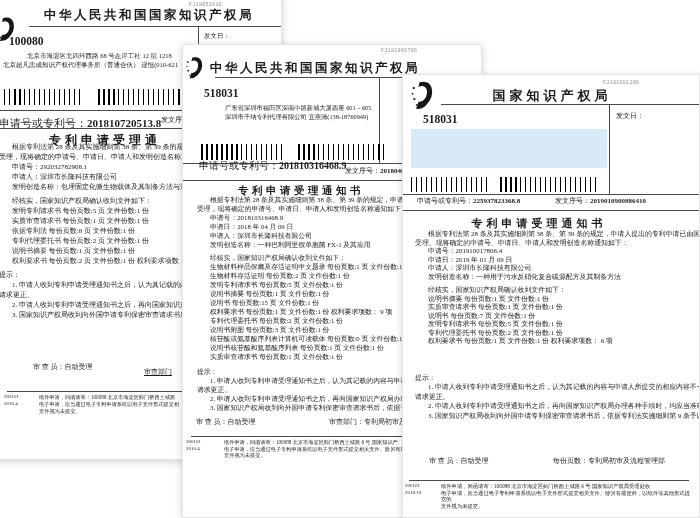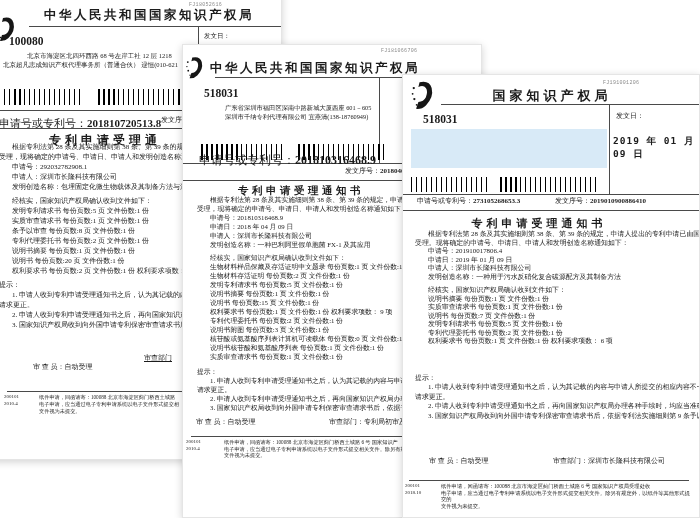--- a/index.html
+++ b/index.html
@@ -65,34 +65,33 @@
   <div class="body-block" style="left:16px;top:151px;width:270px;font-size:7px;line-height:10px;">
     <div class="ind">根据专利法第 28 条及其实施细则第 38 条、第 39 条的规定，</div>
     <div>受理，现将确定的申请号、申请日、申请人和发明创造名称通知</div>
     <div class="ind">申请号：292032782908.1</div>
     <div class="ind">申请人：深圳市长隆科技有限公司</div>
     <div class="ind">发明创造名称：包埋固定化微生物载体及其制备方法与污水</div>
     <div class="sp4"></div>
     <div class="ind">经核实，国家知识产权局确认收到文件如下：</div>
     <div class="ind">发明专利请求书 每份页数:5 页 文件份数:1 份</div>
     <div class="ind">实质审查请求书 每份页数:1 页 文件份数:1 份</div>
-    <div class="ind">条予以审查 每份页数:8 页 文件份数:1 份</div>
+    <div class="ind">依据专利法 每份页数:8 页 文件份数:1 份</div>
     <div class="ind">专利代理委托书 每份页数:2 页 文件份数:1 份</div>
     <div class="ind">说明书摘要 每份页数:1 页 文件份数:1 份</div>
-    <div class="ind">说明书 每份页数:20 页 文件份数:1 份</div>
     <div class="ind">权利要求书 每份页数:2 页 文件份数:1 份 权利要求项数：</div>
     <div class="sp4"></div>
     <div>提示：</div>
     <div class="ind">1. 申请人收到专利申请受理通知书之后，认为其记载的内容与申请人所</div>
     <div>请求更正。</div>
     <div class="ind">2. 申请人收到专利申请受理通知书之后，再向国家知识产权局办理各种</div>
     <div class="ind">3. 国家知识产权局收到向外国申请专利保密审查请求书后，依据专利法</div>
   </div>
   <div class="t" style="left:50px;top:373px;font-size:7px;">审 查 员：自动受理</div>
-  <div class="t" style="left:161px;top:364px;font-size:7px;text-decoration:underline;">审查部门</div>
+  <div class="t" style="left:161px;top:378px;font-size:7px;text-decoration:underline;">审查部门</div>
   <div class="rule" style="left:24px;right:0;top:400px;"></div>
   <div class="foot" style="left:21px;top:403px;font-size:5px;">
     <div>200101</div>
     <div>2010.4</div>
   </div>
   <div class="foot" style="left:56px;top:403px;font-size:5.2px;width:220px;">
     <div>纸件申请，回函请寄：100088 北京市海淀区蓟门桥西土城路</div>
     <div>电子申请，应当通过电子专利申请系统以电子文件形式提交相</div>
     <div>文件视为未提交。</div>
   </div>
@@ -106,21 +105,21 @@
   <div class="org" style="left:16px;top:15px;width:232px;font-size:12.5px;letter-spacing:2.5px;">中华人民共和国国家知识产权局</div>
   <div class="rule" style="left:32px;top:32px;right:0;"></div>
   <div class="vline" style="left:196px;top:32px;height:86px;"></div>
   <div class="t" style="left:222px;top:40px;font-size:6.5px;">发文日：</div>
   <div class="t b" style="left:21px;top:42px;font-size:11.5px;">518031</div>
   <div class="t" style="left:42px;top:60px;font-size:6.3px;">广东省深圳市福田区深南中路新城大厦西座 601－605</div>
   <div class="t" style="left:42px;top:69px;font-size:6.3px;">深圳市千纳专利代理有限公司 宜燕清(138-18760949)</div>
   <div class="bar" style="left:18px;top:99px;width:84px;height:16px;"></div>
   <div class="bar" style="left:115px;top:99px;width:88px;height:16px;"></div>
   <div class="rule" style="left:0;right:0;top:118px;"></div>
-  <div class="t" style="left:16px;top:109px;font-size:12px;">
+  <div class="t" style="left:16px;top:115px;font-size:10px;">
     <span>申请号或专利号：</span><span class="b">201810316468.9</span>
   </div>
   <div class="t" style="left:162px;top:123px;font-size:7px;">
     <span>发文序号：</span><span class="b">201804096</span>
   </div>
   <div class="rule" style="left:0;right:0;top:135px;"></div>
   <div class="doctitle" style="left:0;top:139px;width:236px;text-align:center;font-size:10.5px;letter-spacing:3.5px;">专利申请受理通知书</div>
   <div class="body-block" style="left:14px;top:150px;width:280px;font-size:6.8px;line-height:9px;">
     <div class="ind">根据专利法第 28 条及其实施细则第 38 条、第 39 条的规定，申请人提出的专</div>
     <div>受理，现将确定的申请号、申请日、申请人和发明创造名称通知如下：</div>
@@ -164,28 +163,27 @@
 
 <div class="page" id="page3" style="left:402px;top:74px;width:298px;height:444px;z-index:3;">
   <div class="code" style="left:200px;top:5px;">FJ191001206</div>
   <svg class="logo" style="left:8px;top:5px;" width="24" height="30">
       <use href="#cnipa-logo-shape"></use>
     </svg>
   <div class="org" style="left:14px;top:12px;width:270px;font-size:13px;letter-spacing:4px;">国家知识产权局</div>
   <div class="rule" style="left:38px;top:29px;right:0;"></div>
   <div class="vline" style="left:206px;top:29px;height:90px;"></div>
   <div class="t" style="left:213px;top:38px;font-size:7px;">发文日：</div>
-  <div class="dotdate" style="left:210px;top:60px;font-size:9.5px;">2019 年 01 月 09 日</div>
   <div class="t b" style="left:20px;top:38px;font-size:11.5px;">518031</div>
   <div class="bluebox" style="left:8px;top:54px;width:196px;height:39px;background:#d8eaf7;"></div>
   <div class="bar" style="left:8px;top:102px;width:76px;height:15px;"></div>
   <div class="bar" style="left:97px;top:102px;width:97px;height:15px;"></div>
   <div class="rule" style="left:0;right:0;top:119px;"></div>
   <div class="t" style="left:14px;top:123px;font-size:7px;">
-    <span>申请号或专利号：</span><span class="b">273105268653.3</span>
+    <span>申请号或专利号：</span><span class="b">225937823368.8</span>
   </div>
   <div class="t" style="left:152px;top:123px;font-size:7px;">
     <span>发文序号：</span><span class="b">2019010900886410</span>
   </div>
   <div class="rule" style="left:0;right:0;top:135px;"></div>
   <div class="doctitle" style="left:0;top:141px;width:272px;text-align:center;font-size:11px;letter-spacing:4px;">专利申请受理通知书</div>
   <div class="body-block" style="left:12px;top:155px;width:284px;font-size:6.9px;line-height:8.5px;">
     <div class="ind">根据专利法第 28 条及其实施细则第 38 条、第 39 条的规定，申请人提出的专利申请已由国家知识产权局</div>
     <div>受理。现将确定的申请号、申请日、申请人和发明创造名称通知如下：</div>
     <div class="ind">申请号：201910017806.4</div>
@@ -201,21 +199,21 @@
     <div class="ind">专利代理委托书 每份页数:2 页 文件份数:1 份</div>
     <div class="ind">权利要求书 每份页数:1 页 文件份数:1 份 权利要求项数： 6 项</div>
     <div class="sp28"></div>
     <div>提示：</div>
     <div class="ind" style="line-height:9.5px;">1. 申请人收到专利申请受理通知书之后，认为其记载的内容与申请人所提交的相应内容不一致时，可以向国家知识产权局</div>
     <div style="line-height:9.5px;">请求更正。</div>
     <div class="ind" style="line-height:9.5px;">2. 申请人收到专利申请受理通知书之后，再向国家知识产权局办理各种手续时，均应当准确、清晰地填写申请号。</div>
     <div class="ind" style="line-height:9.5px;">3. 国家知识产权局收到向外国申请专利保密审查请求书后，依据专利法实施细则第 9 条予以审查。</div>
   </div>
   <div class="t" style="left:26px;top:383px;font-size:7px;">审 查 员：自动受理</div>
-  <div class="t" style="left:150px;top:383px;font-size:7px;">审查部门：深圳市长隆科技有限公司</div>
+  <div class="t" style="left:150px;top:383px;font-size:7px;">每份页数：专利局初审及流程管理部</div>
   <div class="rule" style="left:6px;right:10px;top:405px;"></div>
   <div class="foot" style="left:2px;top:408px;font-size:5px;">
     <div>200101</div>
     <div>2018.10</div>
   </div>
   <div class="foot" style="left:38px;top:408px;font-size:5.3px;width:254px;line-height:6.5px;">
     <div>纸件申请，回函请寄：100088 北京市海淀区蓟门桥西土城路 6 号 国家知识产权局受理处收</div>
     <div>电子申请，应当通过电子专利申请系统以电子文件形式提交相关文件。除另有规定外，以纸件等其他形式提交的</div>
     <div>文件视为未提交。</div>
   </div>

